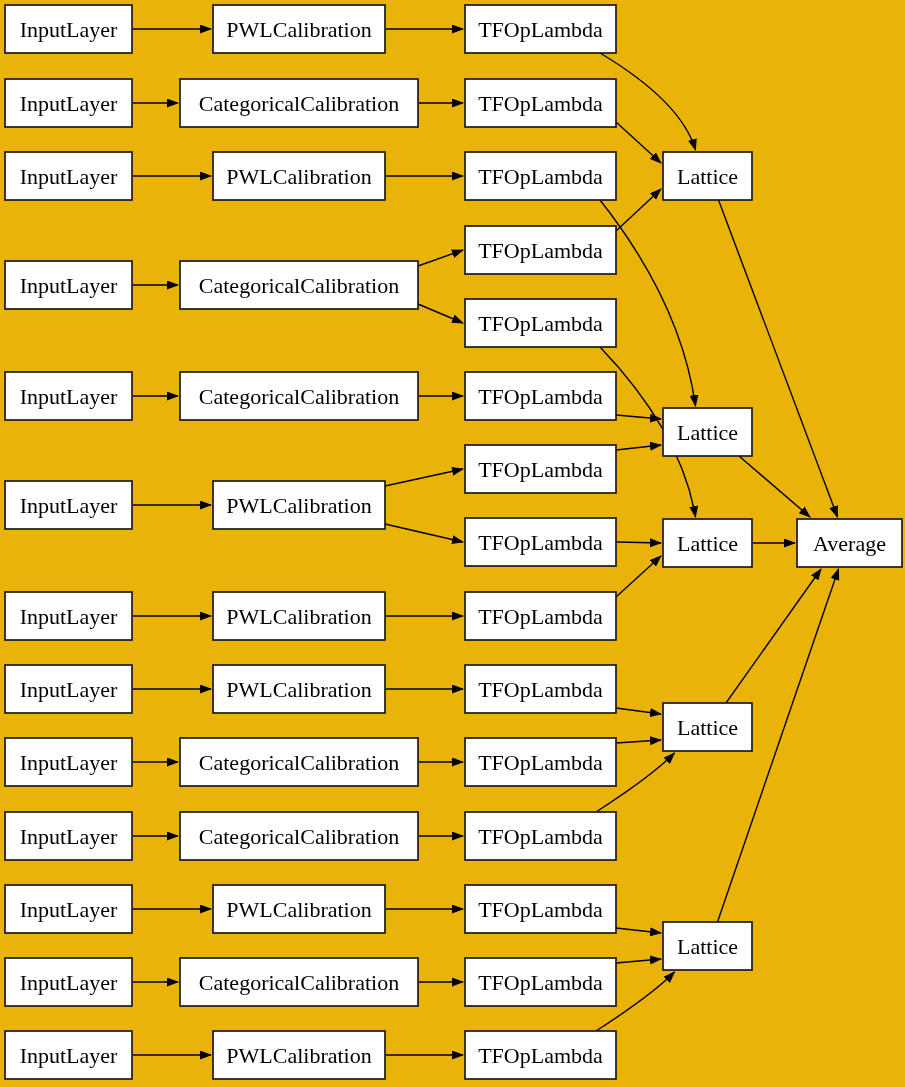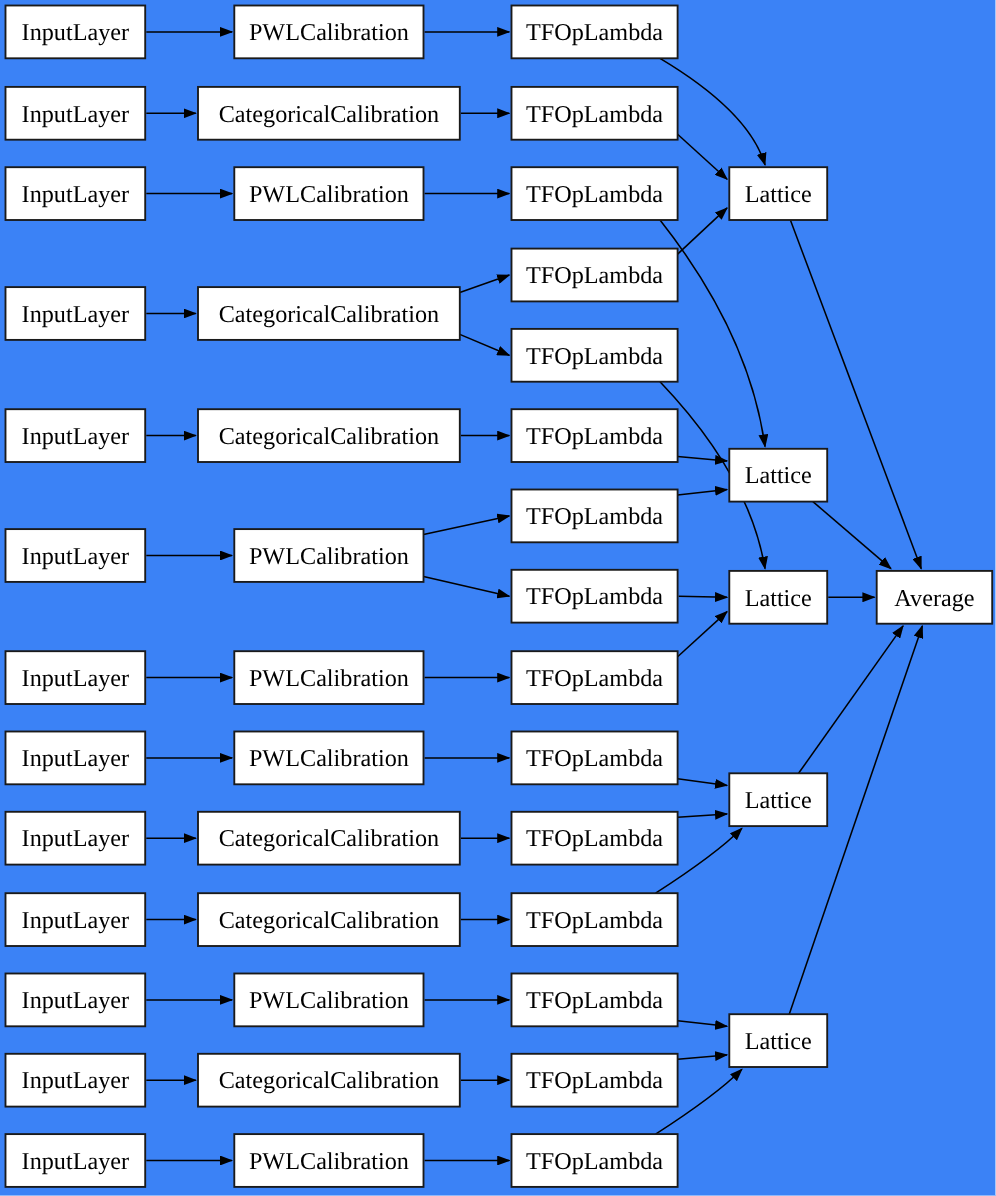--- a/index.html
+++ b/index.html
@@ -1,16 +1,16 @@
 <!DOCTYPE html>
 <html><head>
 <meta charset="utf-8">
 <style>
   html,body{margin:0;padding:0;background:#ffffff;}
-  .stage{position:relative;width:905px;height:1087px;background:#3b82f6;overflow:hidden;}
+  .stage{position:relative;width:905px;height:1087px;background:#eab308;overflow:hidden;}
   svg{display:block;}
   svg text{
     font-family:"Liberation Serif","DejaVu Serif",serif;
     font-size:22px;
     fill:#000000;
   }
   .node-box{fill:#ffffff;stroke:#1a1a1a;stroke-width:1.7px;}
   .edge{fill:none;stroke:#000000;stroke-width:1.4px;}
 </style>
 </head>

